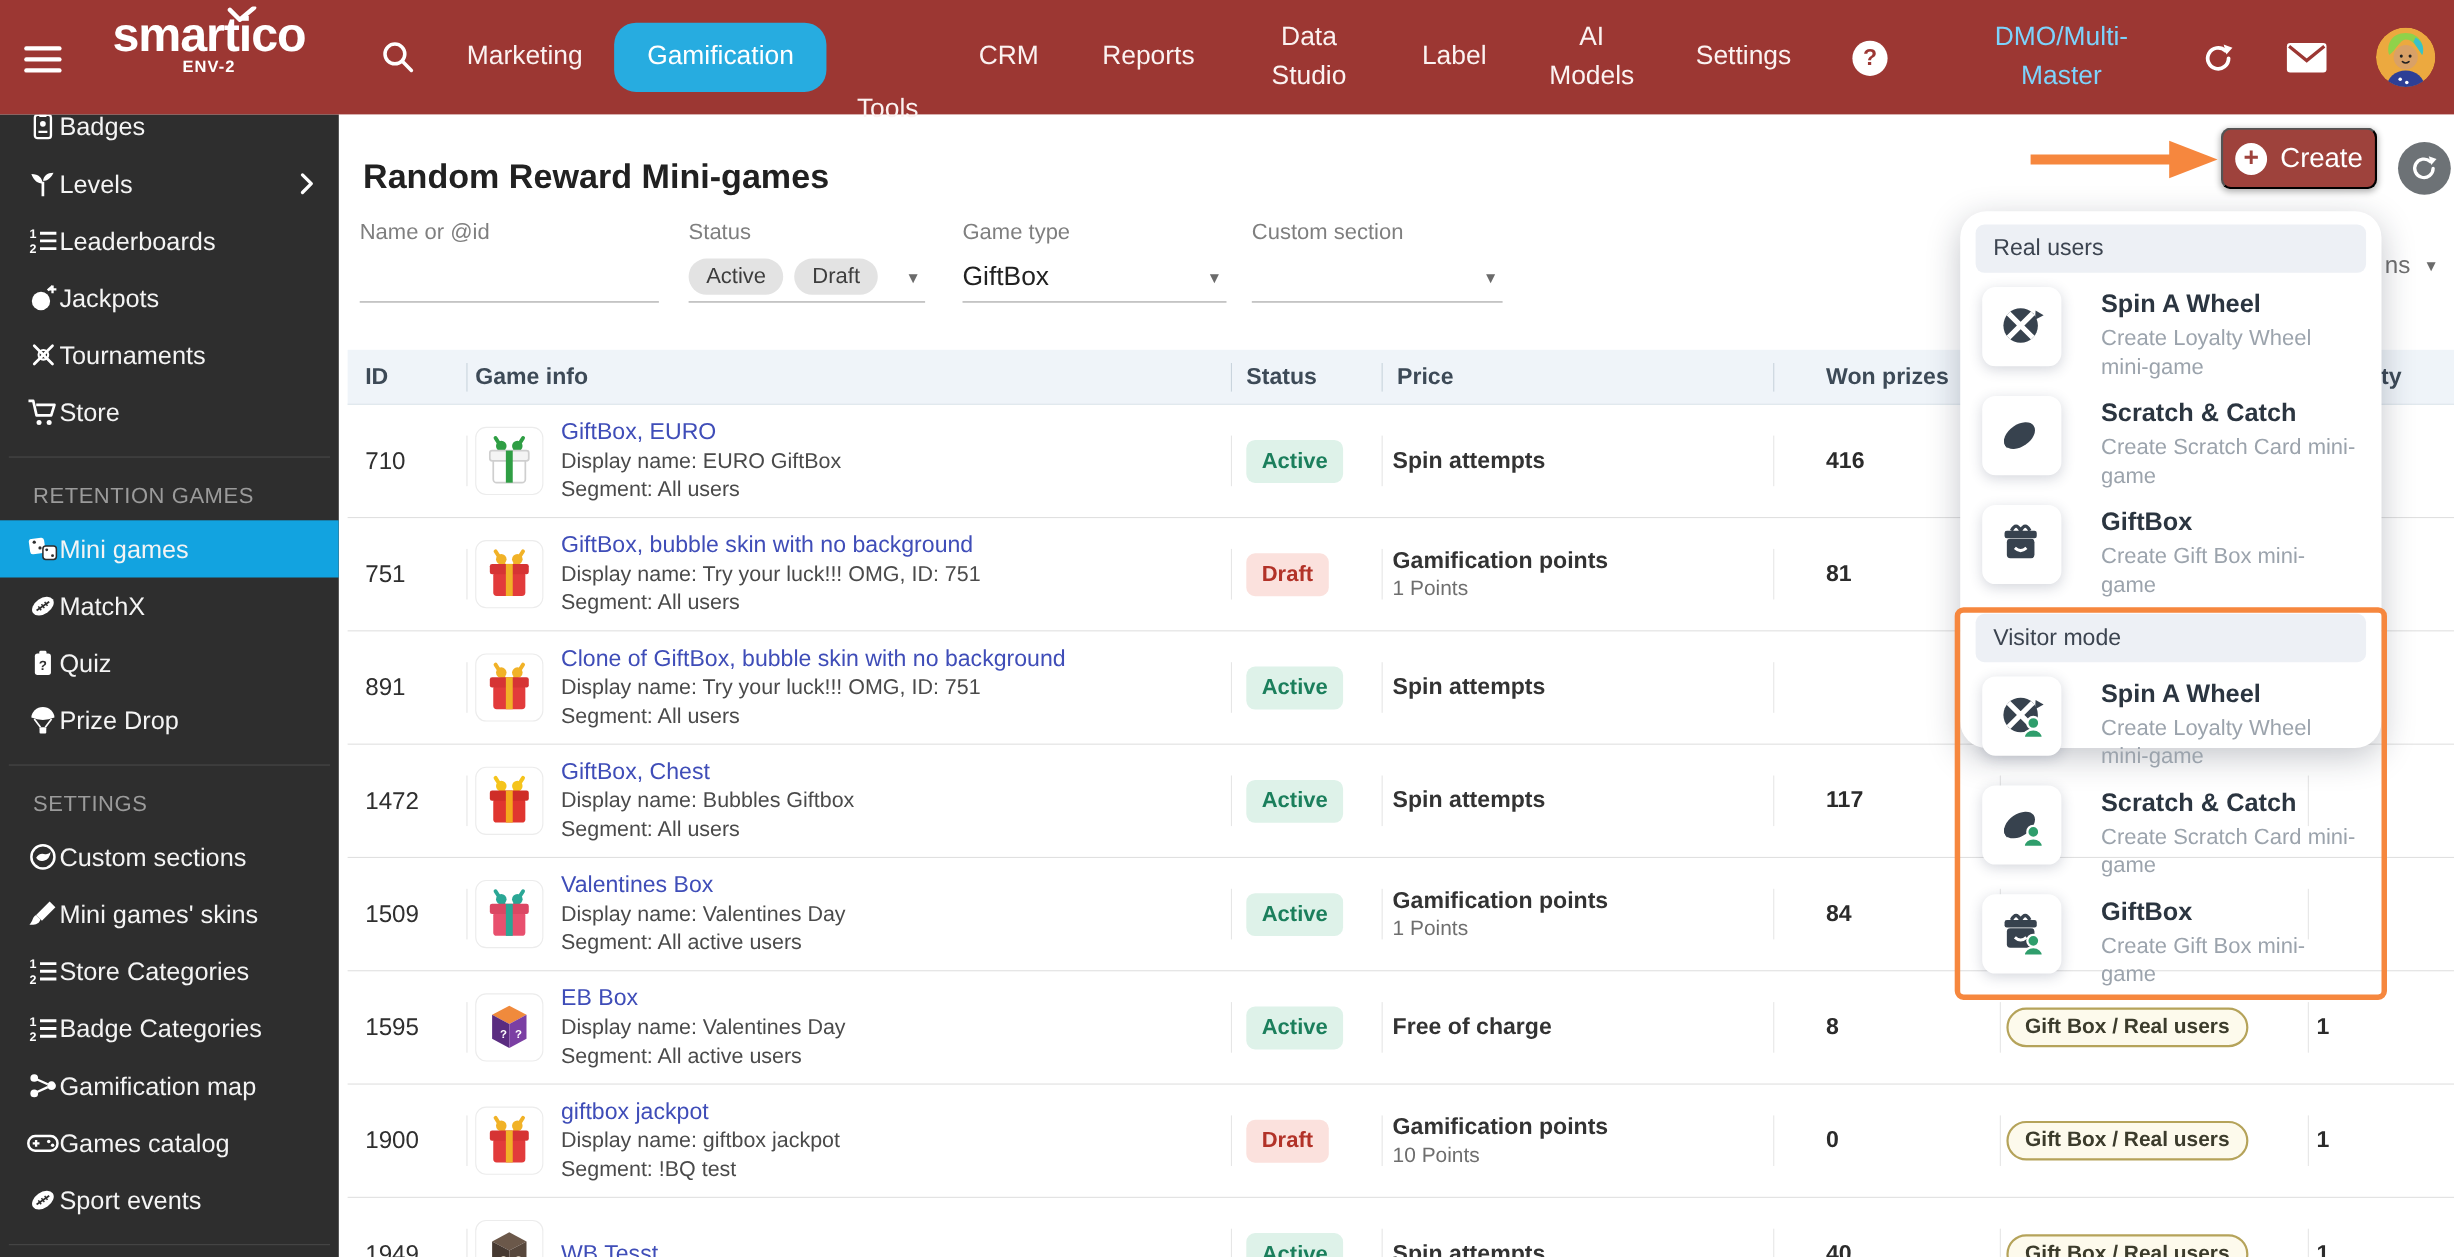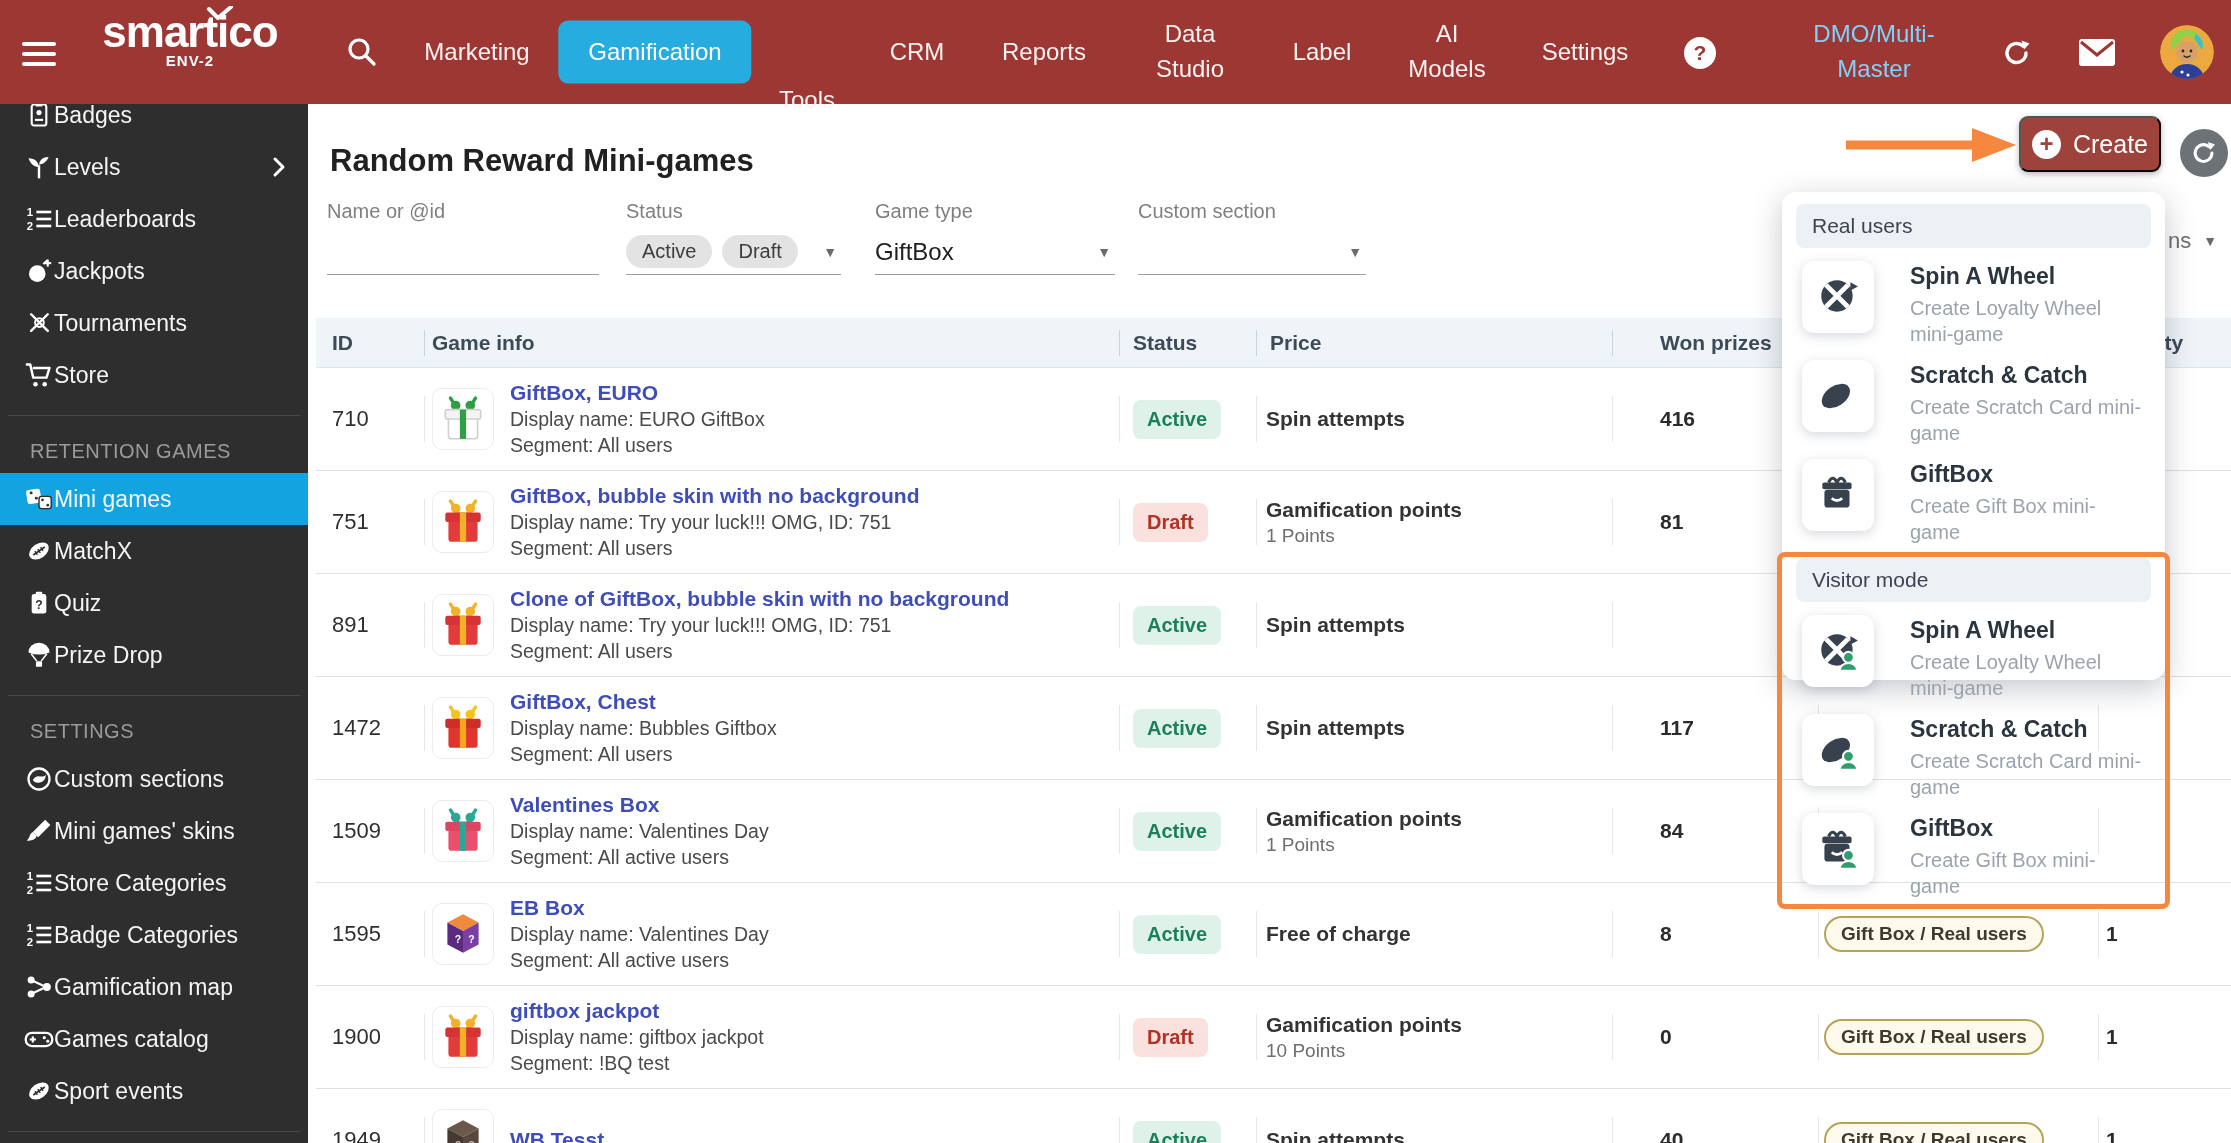--- a/index.html
+++ b/index.html
@@ -10,21 +10,21 @@
   .topbar{position:absolute;top:0;left:0;width:2231px;height:104px;background:#9c3733;z-index:30;color:#fbf2f1}
   .hamburger{position:absolute;left:22px;top:36px;width:38px;cursor:pointer}
   .hamburger div{height:4px;background:#fff;border-radius:2px;margin:6px 0;width:34px}
   .logo{position:absolute;left:88px;top:8px;width:204px;text-align:center;cursor:pointer}
   .logo-brand{font-size:44px;font-weight:bold;color:#fff;letter-spacing:-1px;line-height:1.1}
   .logo-check{position:absolute;left:118px;top:-2px}
   .logo-env{font-size:15px;font-weight:bold;color:#fff;margin-top:-4px;letter-spacing:1px}
   .search-btn{position:absolute;left:344px;top:34px;cursor:pointer}
   .nav-item{position:absolute;top:52px;transform:translate(-50%,-50%);font-size:24px;color:#fbf2f1;
     white-space:pre-line;text-align:center;line-height:1.45;cursor:pointer}
-  .nav-item.pill{background:#27ace0;color:#fff;border-radius:10px;padding:14px 30px;white-space:nowrap}
+  .nav-item.pill{background:#27ace0;color:#fff;border-radius:20px;padding:14px 30px;white-space:nowrap}
   .help-btn{position:absolute;left:1684px;top:37px;width:32px;height:32px;border-radius:50%;background:#fff;
     color:#9c3733;font-weight:bold;font-size:21px;display:flex;align-items:center;justify-content:center;cursor:pointer}
   .tenant{position:absolute;left:1874px;top:52px;transform:translate(-50%,-50%);font-size:24px;color:#7dd3fc;
     white-space:pre-line;text-align:center;line-height:1.45;cursor:pointer}
   .top-refresh{position:absolute;left:2000px;top:36px;cursor:pointer}
   .mail-btn{position:absolute;left:2078px;top:38px;cursor:pointer}
   .avatar{position:absolute;left:2160px;top:25px;width:54px;height:54px;border-radius:50%;overflow:hidden;cursor:pointer}
 
   
   .sidebar{position:absolute;top:104px;left:0;width:308px;bottom:0;background:#2e2e2e;z-index:10;overflow:hidden}
@@ -72,36 +72,36 @@
   .thead .sep::before{content:"";position:absolute;left:0;top:50%;transform:translateY(-50%);width:1px;height:26px;background:#c9d4dd}
   .rows{position:absolute;left:316px;right:0;top:368px;z-index:3}
   .trow{height:103px;border-bottom:1px solid #e0e0e0;font-size:21px;color:#232323}
   .trow>div{position:relative;height:100%;display:flex;align-items:center}
   .trow .sep::before{content:"";position:absolute;left:0;top:50%;transform:translateY(-50%);width:1px;height:46px;background:#e6e6e6}
   .c-id{padding-left:16px;font-size:22px;color:#2f2f2f}
   .c-game{padding-left:8px;gap:16px}
   .icon-card{width:62px;height:62px;border:1px solid #ececec;border-radius:10px;background:#fff;display:flex;
     align-items:center;justify-content:center;flex:none}
   .g-text{display:flex;flex-direction:column;gap:3px}
-  .g-title{color:#3f4db8;font-weight:bold;font-size:21px;cursor:pointer;text-decoration:none}
+  .g-title{color:#3f4db8;font-weight:normal;font-size:21px;cursor:pointer;text-decoration:none}
   .g-sub{font-size:19.5px;color:#4a4a4a}
   .c-status{padding-left:14px}.c-price{padding-left:10px;align-items:center}
   .price-wrap{display:flex;flex-direction:column;gap:3px}
   .price-main{font-weight:bold;color:#333}
   .price-sub{font-size:19px;color:#6e6e6e;font-weight:normal}
   .c-won{padding-left:48px;font-weight:bold;color:#2b2b2b}
   .c-tag{padding-left:6px}.c-qty{padding-left:8px;font-weight:bold;color:#2b2b2b}
   .st-pill{border-radius:8px;padding:8px 14px;font-weight:bold;font-size:20px}
   .st-active{background:#def2e9;color:#1b7f5c}
   .st-draft{background:#fbe1dd;color:#b23228}
   .tag-pill{border:2px solid #b5a35a;background:#fdfaec;border-radius:999px;padding:5px 15px;font-weight:bold;
     font-size:19px;color:#3c3c2c;white-space:nowrap}
 
   
-  .cmenu{position:absolute;left:1782px;top:192px;width:383px;height:488px;background:#fff;border-radius:14px;
+  .cmenu{position:absolute;left:1782px;top:192px;width:383px;height:488px;background:#fff;border-radius:24px;
     box-shadow:0 8px 30px rgba(25,30,50,.25);z-index:20}
   .cm-head{margin:12px 14px 2px;background:#edf0f5;border-radius:8px;height:44px;display:flex;align-items:center;
     padding:0 16px;font-size:21px;color:#3c4450}
   .cm-item{display:flex;gap:36px;margin:13px 20px;align-items:flex-start;cursor:pointer}
   .cm-icon{width:72px;height:72px;border-radius:12px;background:#fff;box-shadow:0 3px 12px rgba(50,60,90,.2);
     display:flex;align-items:center;justify-content:center;flex:none}
   .cm-txt{padding-top:2px}
   .cm-title{font-size:23px;font-weight:bold;color:#2b3540;margin-bottom:5px}
   .cm-desc{font-size:20px;color:#9ba3ac;line-height:1.3;max-width:232px}
   .vm{position:relative;margin-top:8px}

